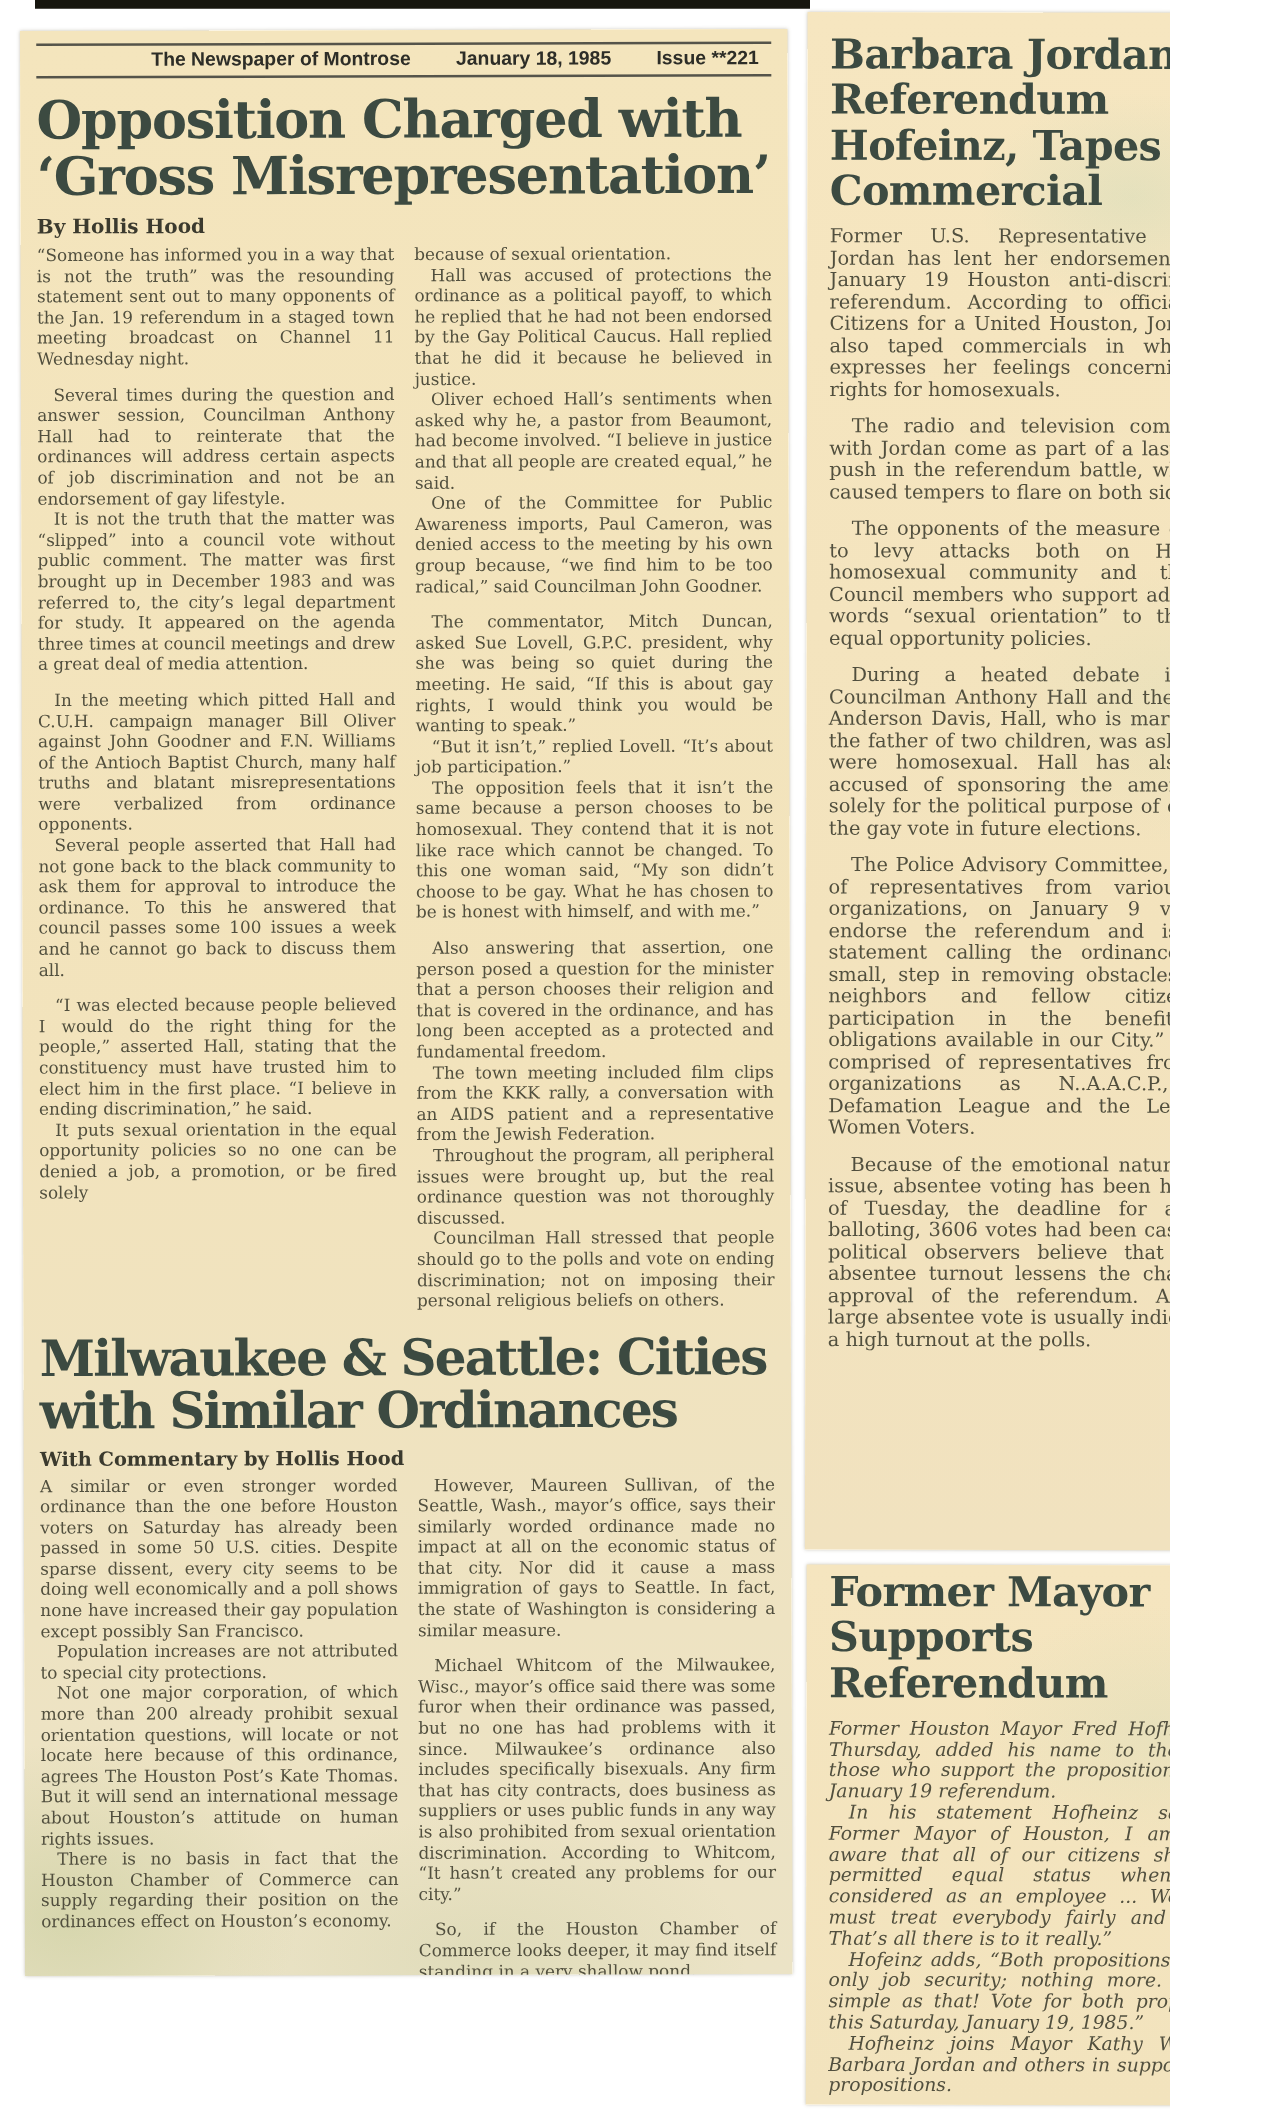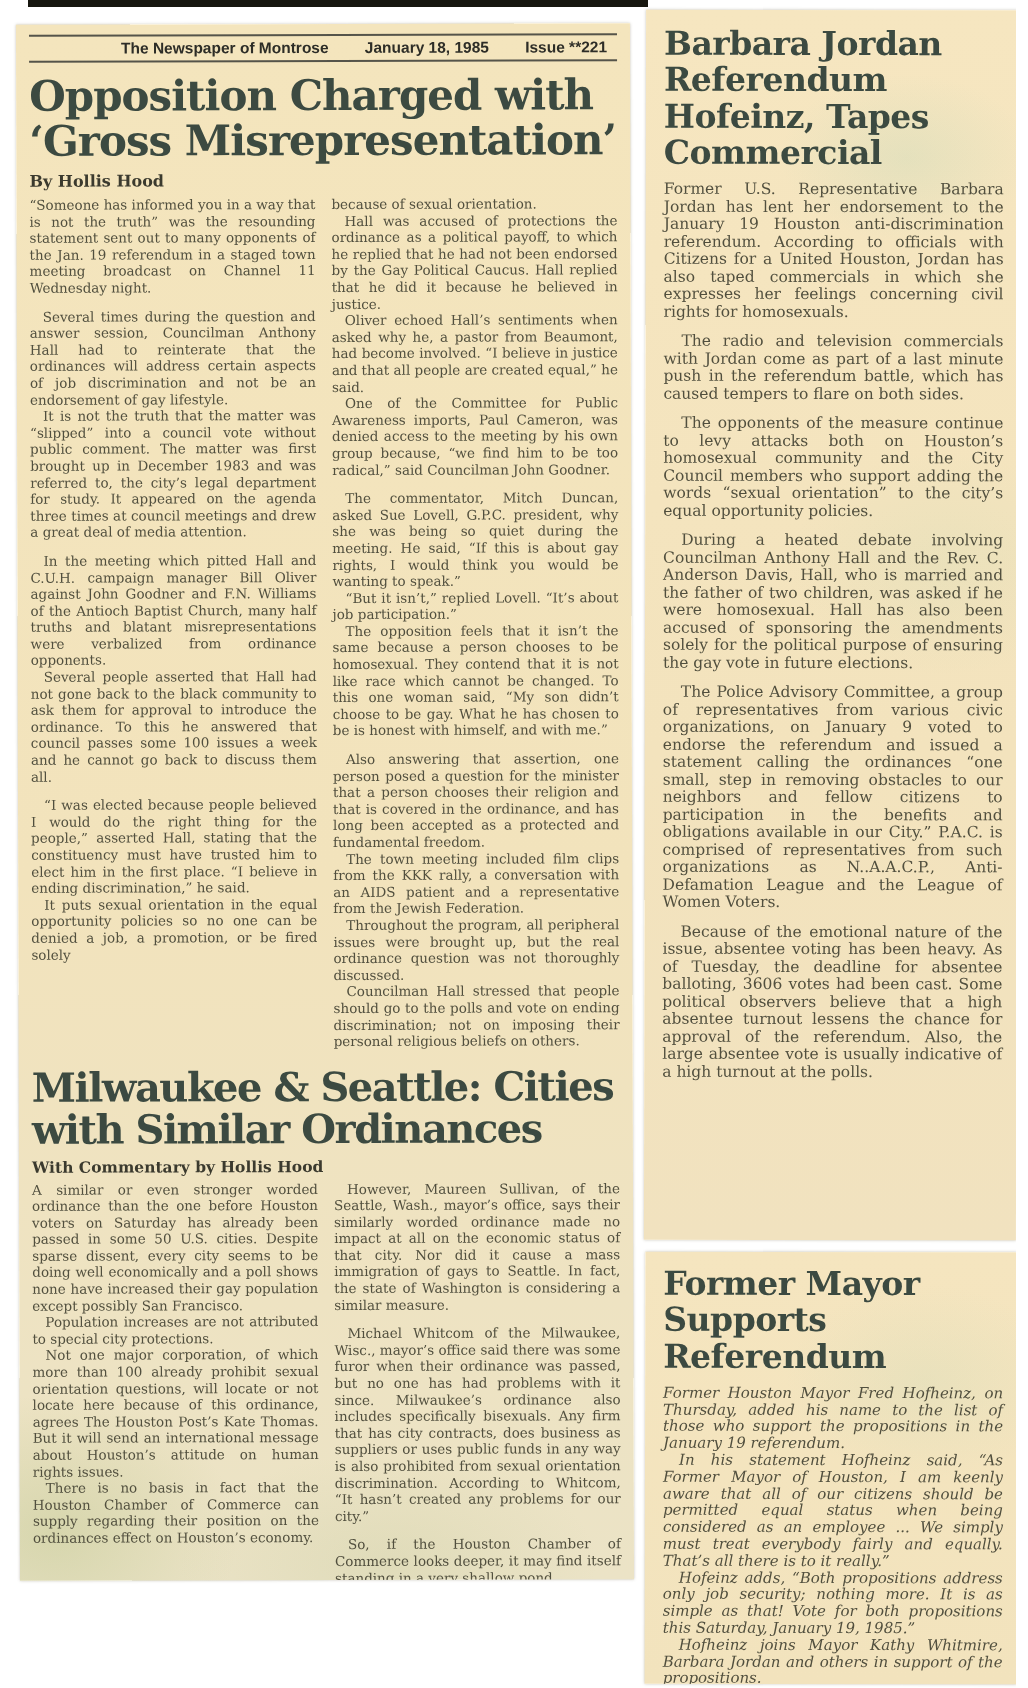--- a/index.html
+++ b/index.html
@@ -1,34 +1,34 @@
 <!DOCTYPE html>
 <html><head>
 <meta charset="utf-8">
 <style>
   html,body{margin:0;padding:0;background:#ffffff;}
-  .page{position:relative;width:1016px;height:1688px;background:#ffffff;overflow:hidden;
+  .page{position:relative;width:936px;height:1688px;background:#ffffff;overflow:hidden;
         font-family:"DejaVu Serif","Liberation Serif",serif;}
   .top-strip{position:absolute;left:28px;top:0;width:620px;height:7px;background:#17160f;}
 
   .clip{position:absolute;box-sizing:border-box;overflow:hidden;
         box-shadow:0 0 3px rgba(90,80,50,.35);}
   .clip-left{left:18px;top:24px;width:614px;height:1556px;padding:10px 13px;
       transform:rotate(-0.15deg);
       background:
         radial-gradient(260px 200px at 6% 97%, rgba(160,180,110,.28), rgba(160,180,110,0) 70%),
         radial-gradient(300px 160px at 60% 99%, rgba(170,185,130,.18), rgba(170,185,130,0) 70%),
         linear-gradient(180deg,#f4e5bd 0%,#f2e3bc 55%,#eee3c2 82%,#ebe3c6 100%);}
   .clip-jordan{left:645px;top:10px;width:372px;height:1230px;padding:16px 14px 10px 18px;
       transform:rotate(0.1deg);
       background:
         radial-gradient(180px 120px at 70% 12%, rgba(140,200,175,.16), rgba(140,200,175,0) 70%),
         radial-gradient(220px 160px at 80% 45%, rgba(150,200,160,.10), rgba(150,200,160,0) 70%),
         linear-gradient(180deg,#f6e6c0 0%,#f3e3bd 60%,#f1e2bf 100%);}
-  .clip-mayor{left:645px;top:1252px;width:372px;height:432px;padding:14px 14px 10px 18px;
+  .clip-mayor{left:645px;top:1252px;width:372px;height:432px;padding:4px 14px 10px 18px;
       transform:rotate(0.1deg);
       background:
         radial-gradient(200px 140px at 75% 30%, rgba(150,200,170,.12), rgba(150,200,170,0) 70%),
         linear-gradient(180deg,#f5e5bf 0%,#f2e3bd 100%);}
 
   .masthead{display:flex;justify-content:space-between;align-items:center;
       border-top:2px solid #55544a;border-bottom:2px solid #55544a;
       padding:3px 10px 3px 92px;
       font-family:"Liberation Sans","DejaVu Sans",sans-serif;
       font-size:15.5px;font-weight:700;color:#2d2d27;}
@@ -109,21 +109,21 @@
       <span class="hl">Milwaukee &amp; Seattle: Cities</span>
       <span class="hl">with Similar Ordinances</span>
     </h1>
 
     <div class="byline byline2">With Commentary by Hollis Hood</div>
 
     <div class="cols">
       <div class="col">
         <p class="cont">A similar or even stronger worded ordinance than the one before Houston voters on Saturday has already been passed in some 50 U.S. cities. Despite sparse dissent, every city seems to be doing well economically and a poll shows none have increased their gay population except possibly San Francisco.</p>
         <p>Population increases are not attributed to special city protections.</p>
-        <p>Not one major corporation, of which more than 100 already prohibit sexual orientation questions, will locate or not locate here because of this ordinance, agrees The Houston Post’s Kate Thomas. But it will send an international message about Houston’s attitude on human rights issues.</p>
+        <p>Not one major corporation, of which more than 200 already prohibit sexual orientation questions, will locate or not locate here because of this ordinance, agrees The Houston Post’s Kate Thomas. But it will send an international message about Houston’s attitude on human rights issues.</p>
         <p>There is no basis in fact that the Houston Chamber of Commerce can supply regarding their position on the ordinances effect on Houston’s economy.</p>
       </div>
       <div class="col">
         <p>However, Maureen Sullivan, of the Seattle, Wash., mayor’s office, says their similarly worded ordinance made no impact at all on the economic status of that city. Nor did it cause a mass immigration of gays to Seattle. In fact, the state of Washington is considering a similar measure.</p>
         <p class="gap">Michael Whitcom of the Milwaukee, Wisc., mayor’s office said there was some furor when their ordinance was passed, but no one has had problems with it since. Milwaukee’s ordinance also includes specifically bisexuals. Any firm that has city contracts, does business as suppliers or uses public funds in any way is also prohibited from sexual orientation discrimination. According to Whitcom, “It hasn’t created any problems for our city.”</p>
         <p class="gap">So, if the Houston Chamber of Commerce looks deeper, it may find itself standing in a very shallow pond.</p>
       </div>
     </div>
 
   </section>

